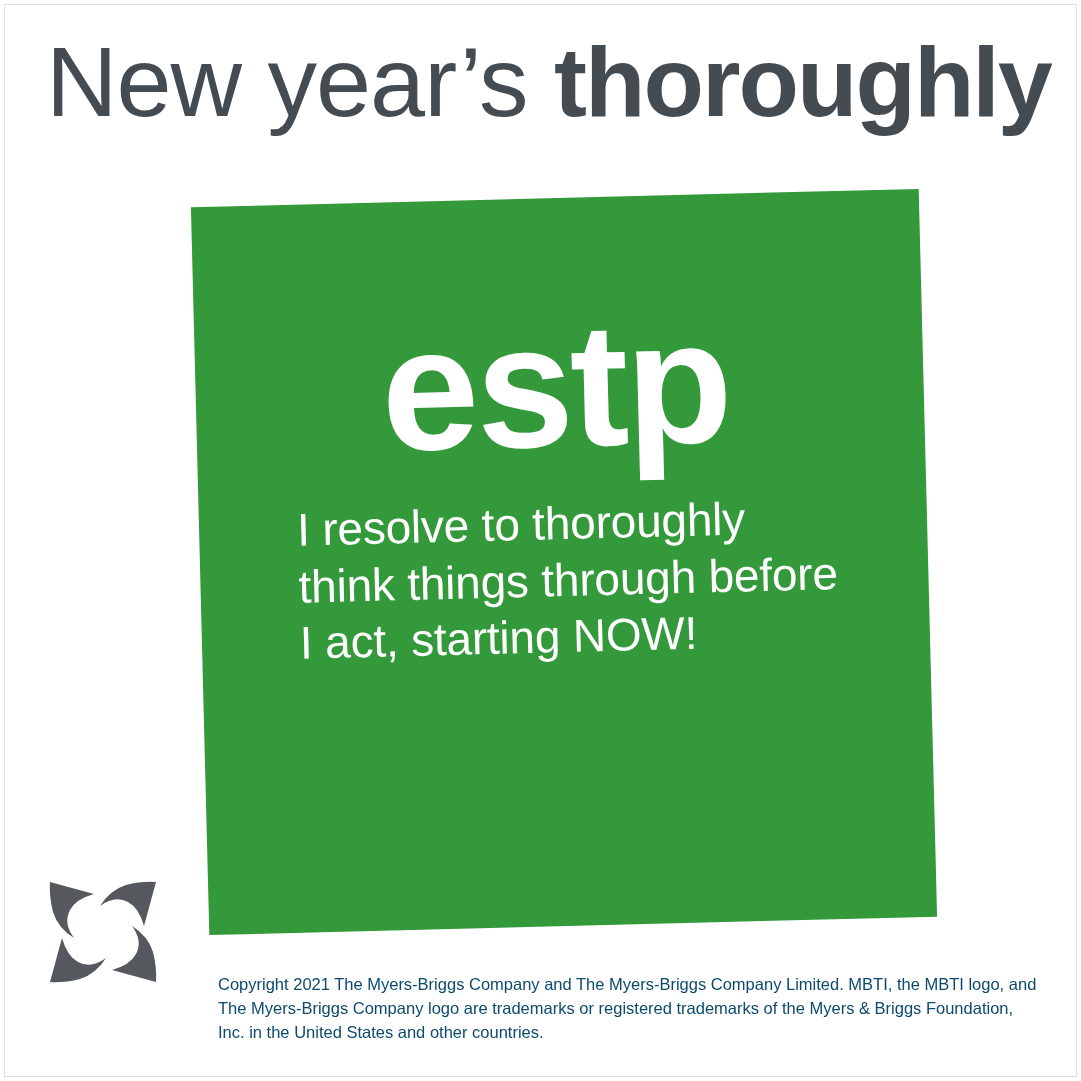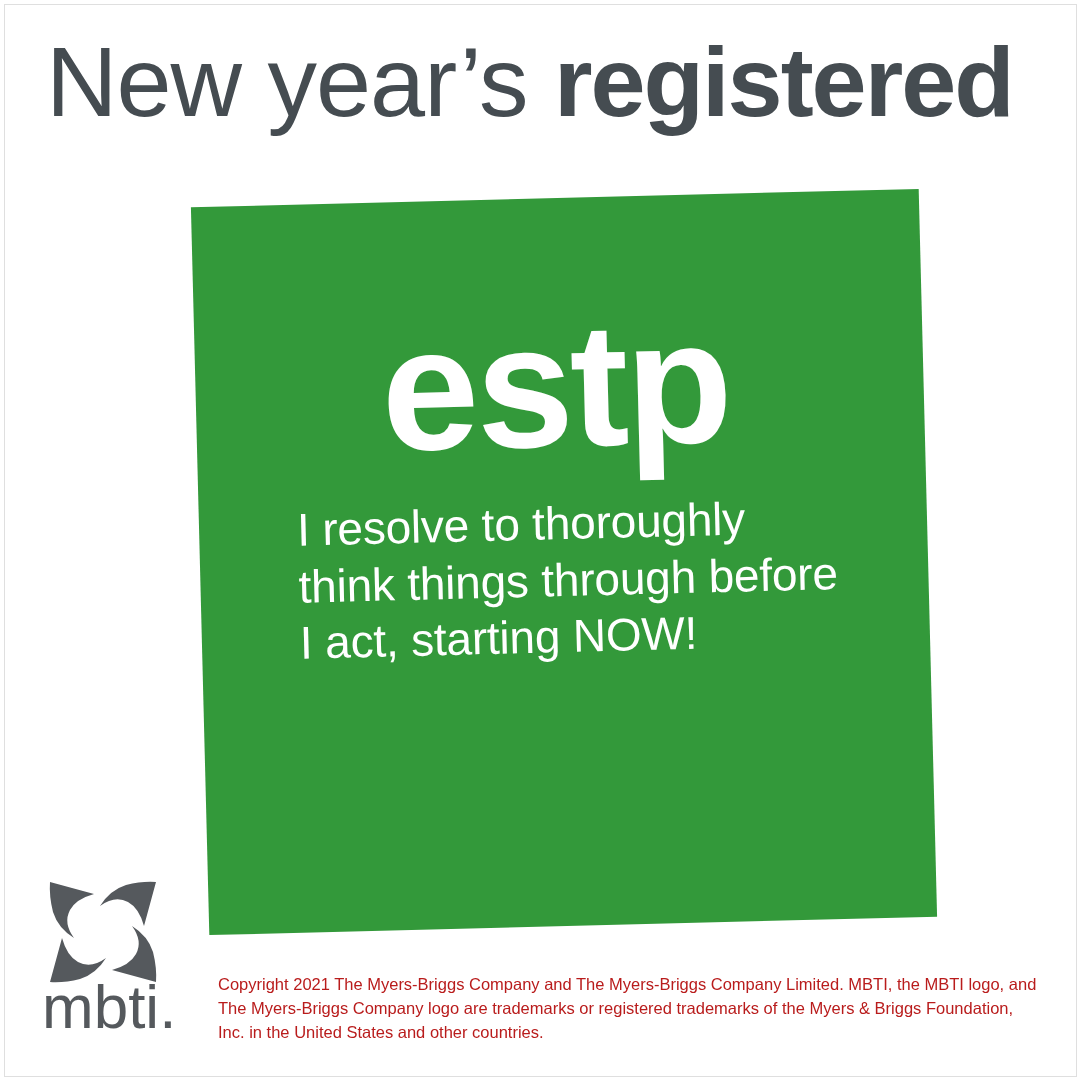--- a/index.html
+++ b/index.html
@@ -131,35 +131,35 @@
     line-height: 62px;
     letter-spacing: 0px;
   }
 
   
   .copyright {
     position: absolute;
     left: 218px;
     top: 972px;
     width: 820px;
-    color: #b91c1c;
+    color: #0c4a6e;
     font-size: 16.5px;
     line-height: 24px;
     font-weight: 400;
   }
 </style>
 </head>
 <body>
 
 <div id="poster">
 
   <div class="frame"></div>
 
   <div class="headline">
-    <span class="thin">New year’s </span><span class="bold">registered</span>
+    <span class="thin">New year’s </span><span class="bold">thoroughly</span>
   </div>
 
   <div class="card-wrap">
     <div class="card"></div>
     <div class="card-content">
       <div class="type-code">estp</div>
       <div class="resolution">I resolve to thoroughly think things through before I act, starting NOW!</div>
     </div>
   </div>
 
@@ -171,18 +171,17 @@
           <path d="M4 6 L48 18 Q30 23 24 34 Q17 47 28 62 Q12 52 7 36 Q3 20 4 6 Z"></path>
 
           <path d="M110 6 L98 50 Q93 32 82 26 Q69 19 54 30 Q64 14 80 9 Q96 5 110 6 Z"></path>
 
           <path d="M110 106 L66 94 Q84 89 90 78 Q97 65 86 50 Q102 60 107 76 Q111 92 110 106 Z"></path>
 
           <path d="M4 106 L16 62 Q21 80 32 86 Q45 93 60 82 Q50 98 34 103 Q18 107 4 106 Z"></path>
         </g>
       </svg>
     </div>
-    <div class="logo-word">mbti.</div>
   </div>
 
   <div class="copyright">Copyright 2021 The Myers-Briggs Company and The Myers-Briggs Company Limited. MBTI, the MBTI logo, and The Myers-Briggs Company logo are trademarks or registered trademarks of the Myers &amp; Briggs Foundation, Inc. in the United States and other countries.</div>
 
 </div>
 
 </body></html>

